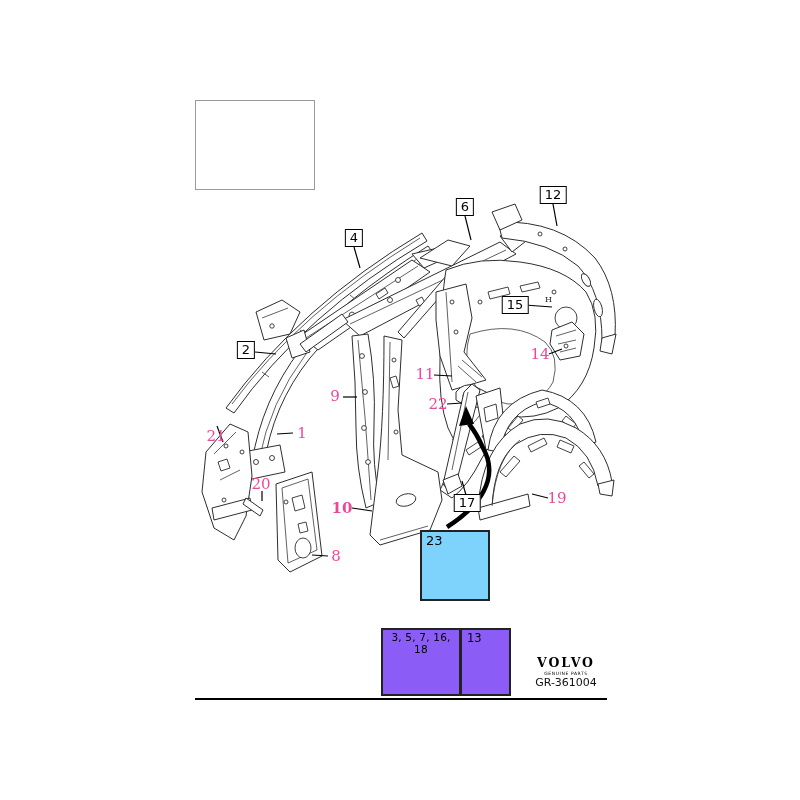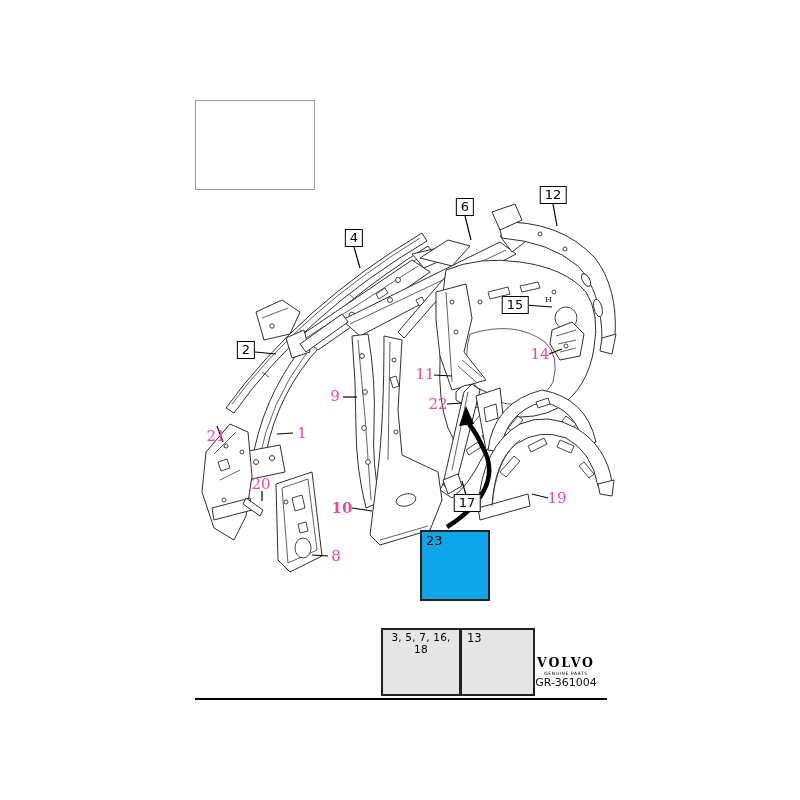--- a/index.html
+++ b/index.html
@@ -15,25 +15,25 @@
   .carblack{fill:#111;stroke:#111;stroke-width:.5;}
 
   .co-box{position:absolute;transform:translate(-50%,-50%);border:1.6px solid #000;
           background:#fff;padding:0 4px;font:13px "DejaVu Sans",sans-serif;color:#000;
           line-height:16px;}
   .co-plain{position:absolute;transform:translate(-50%,-50%);
           font:15px "DejaVu Serif",serif;color:#ec4899;}
   .car-frame{position:absolute;left:195px;top:100px;width:118px;height:88px;
           border:1px solid #9a9a9a;background:#fff;}
   .inset-box{position:absolute;left:420px;top:530px;width:66px;height:67px;
-          border:2px solid #222;background:#0ea5e9;}
+          border:2px solid #222;background:#7dd3fc;}
   .inset-label{position:absolute;left:4px;top:1px;font:13px "DejaVu Sans",sans-serif;}
-  .fast-box{position:absolute;border:2px solid #222;background:#e5e5e5;}
+  .fast-box{position:absolute;border:2px solid #222;background:#8b5cf6;}
   .fast-a{left:381px;top:628px;width:76px;height:64px;}
-  .fast-b{left:460px;top:628px;width:47px;height:64px;padding-left:24px;}
+  .fast-b{left:460px;top:628px;width:47px;height:64px;}
   .fast-label-a{position:absolute;left:0;top:1px;width:100%;text-align:center;
           font:10.5px "DejaVu Sans",sans-serif;letter-spacing:.2px;}
   .fast-label-b{position:absolute;left:5px;top:1px;font:11.5px "DejaVu Sans",sans-serif;}
   .brand{position:absolute;left:531px;top:655px;width:70px;text-align:center;color:#000000;}
   .brand-name{font:bold 12.5px "DejaVu Serif",serif;letter-spacing:2px;}
   .brand-tag{font:4.5px "DejaVu Sans",sans-serif;letter-spacing:.6px;margin-top:1px;}
   .doc-number{position:absolute;left:531px;top:676px;width:70px;text-align:center;
           font:11px "DejaVu Sans",sans-serif;color:#111;}
   .bottom-rule{position:absolute;left:195px;top:698px;width:412px;height:2px;background:#000;}
   .h-marker{position:absolute;left:545px;top:295px;font:8px "DejaVu Serif",serif;color:#222;}

